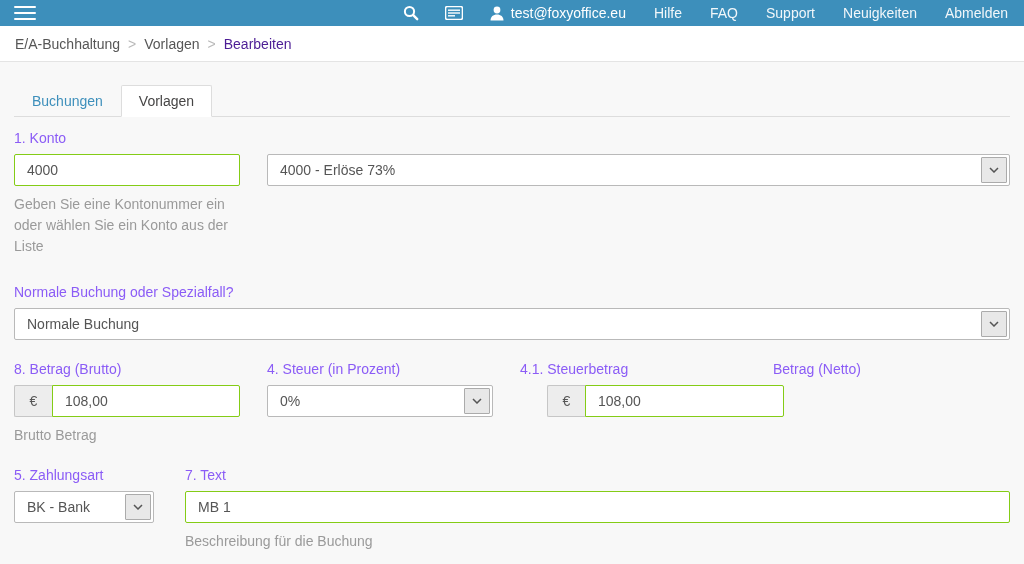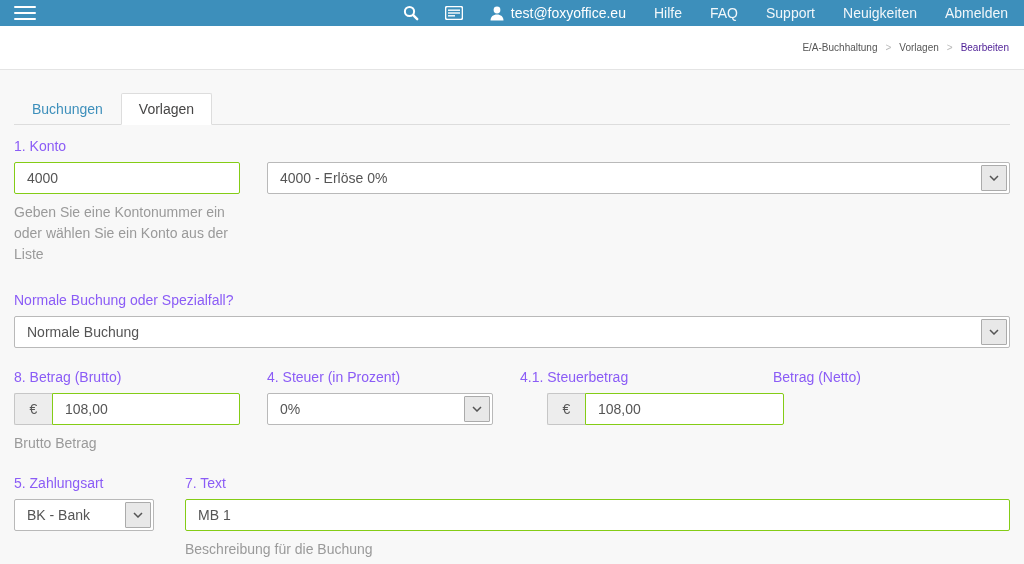--- a/index.html
+++ b/index.html
@@ -22,29 +22,28 @@
   }
   .hamburger { width: 22px; cursor: pointer; }
   .hamburger span { display:block; height:2.5px; background:#fff; margin:3.5px 0; border-radius:1px; }
   .nav-right { margin-left:auto; display:flex; align-items:center; }
   .nav-icon-btn { padding: 0 13px; display:flex; align-items:center; cursor:pointer; }
   .nav-user { display:flex; align-items:center; gap:7px; color:#fff; padding: 0 14px; cursor:pointer; }
   .nav-item { color:#f2f7fa; padding: 0 14px; cursor:pointer; white-space:nowrap; }
 
   
   .breadcrumb-bar {
-    height: 44px;
+    height: 36px;
     background: #fff;
     border-bottom: 1px solid #e4e4e4;
     display: flex;
     align-items: center;
     padding: 0 15px;
-    font-size: 10px;
+    font-size: 14px;
     color: #565656;
-    justify-content: flex-end;
   }
   .crumb-sep { color: #b9b9b9; margin: 0 8px; }
   .crumb-active { color: #4c1d95; }
 
   
   .content { padding: 0 14px; }
 
   .tabs {
     display: flex;
     border-bottom: 1px solid #dddddd;
@@ -193,21 +192,21 @@
 
   <div class="mt-sec1">
     <label class="form-label">1. Konto</label>
     <div class="row mt-ctl">
       <div class="col-a">
         <input class="control" value="4000" style="">
       </div>
       <div class="gap"></div>
       <div class="col-b">
         <div class="select">
-          <span>4000 - Erlöse 0%</span>
+          <span>4000 - Erlöse 73%</span>
           <span class="select-arrow">
             <svg width="10" height="6" viewBox="0 0 10 6">
                 <path d="M1 1 L5 5 L9 1" fill="none" stroke="#555" stroke-width="1.5"></path>
               </svg>
           </span>
         </div>
       </div>
     </div>
     <div class="help" style="width:236px">Geben Sie eine Kontonummer ein oder wählen Sie ein Konto aus der Liste</div>
   </div>

